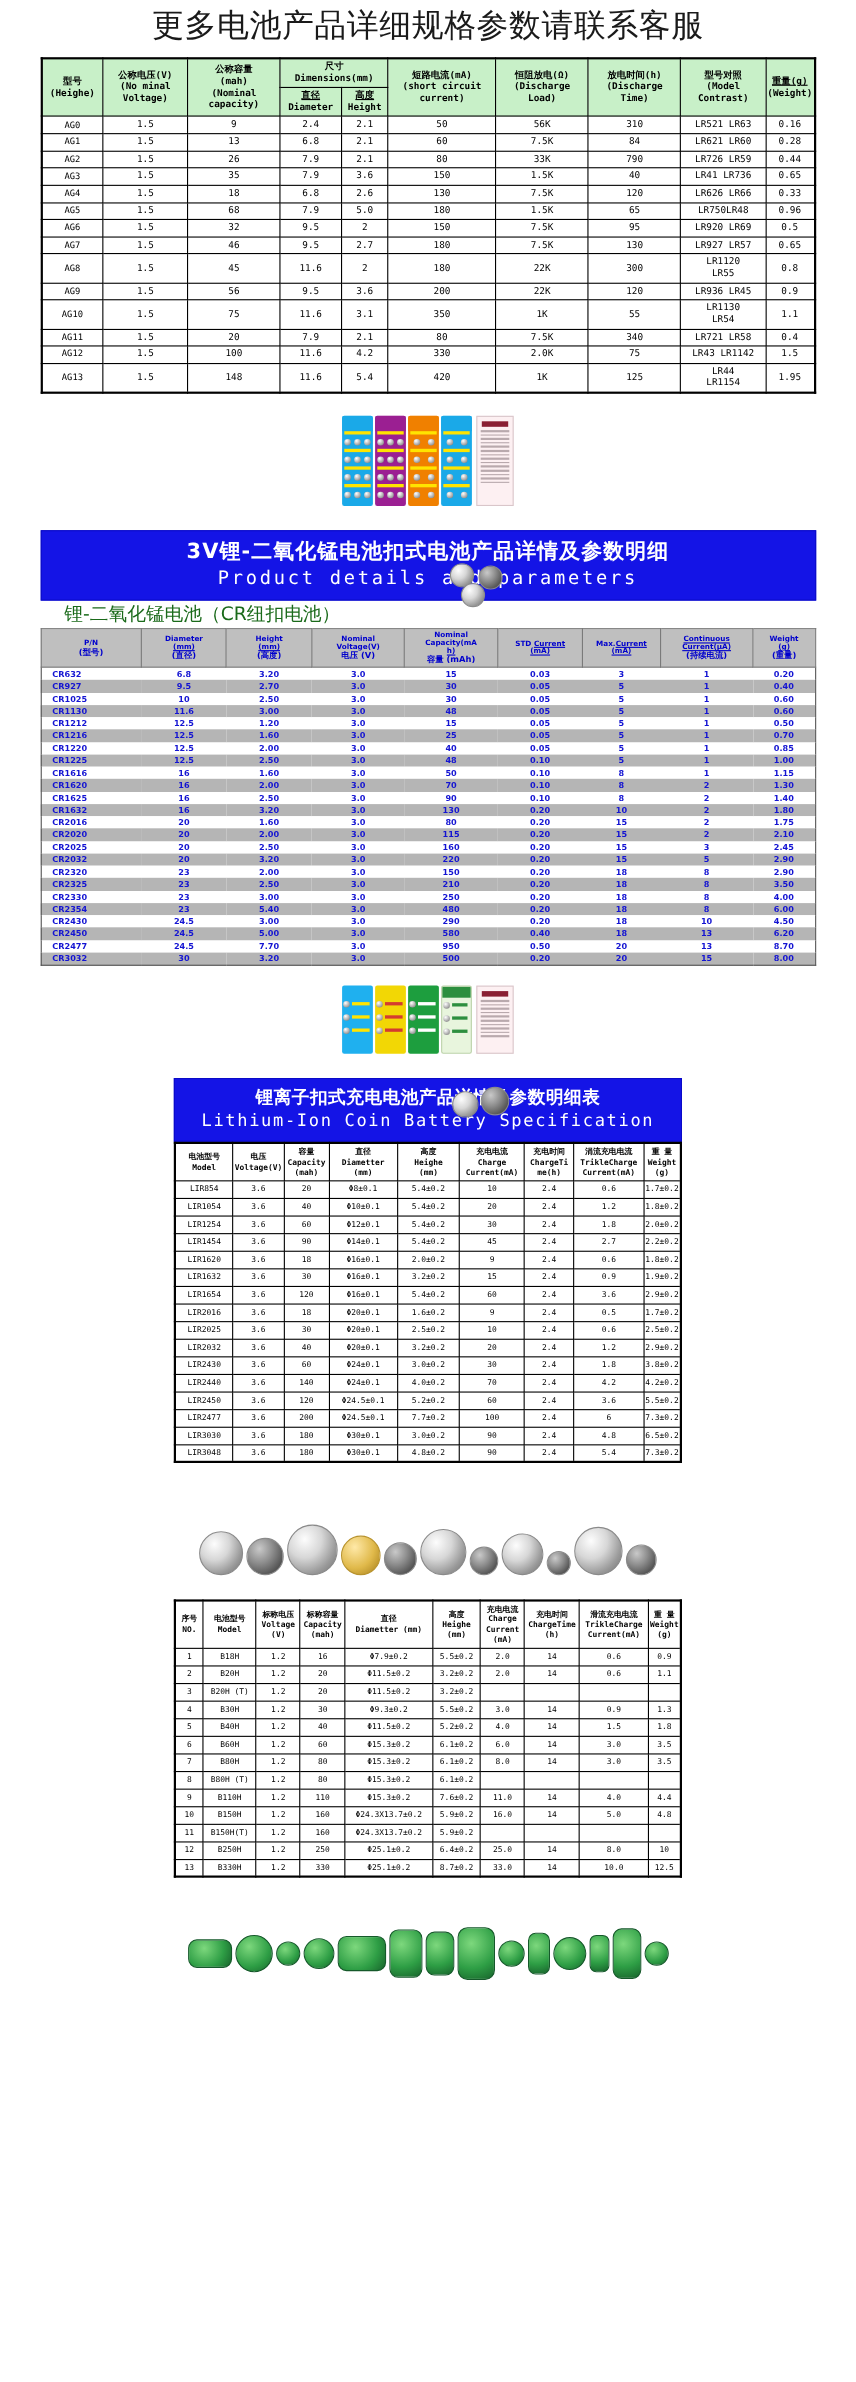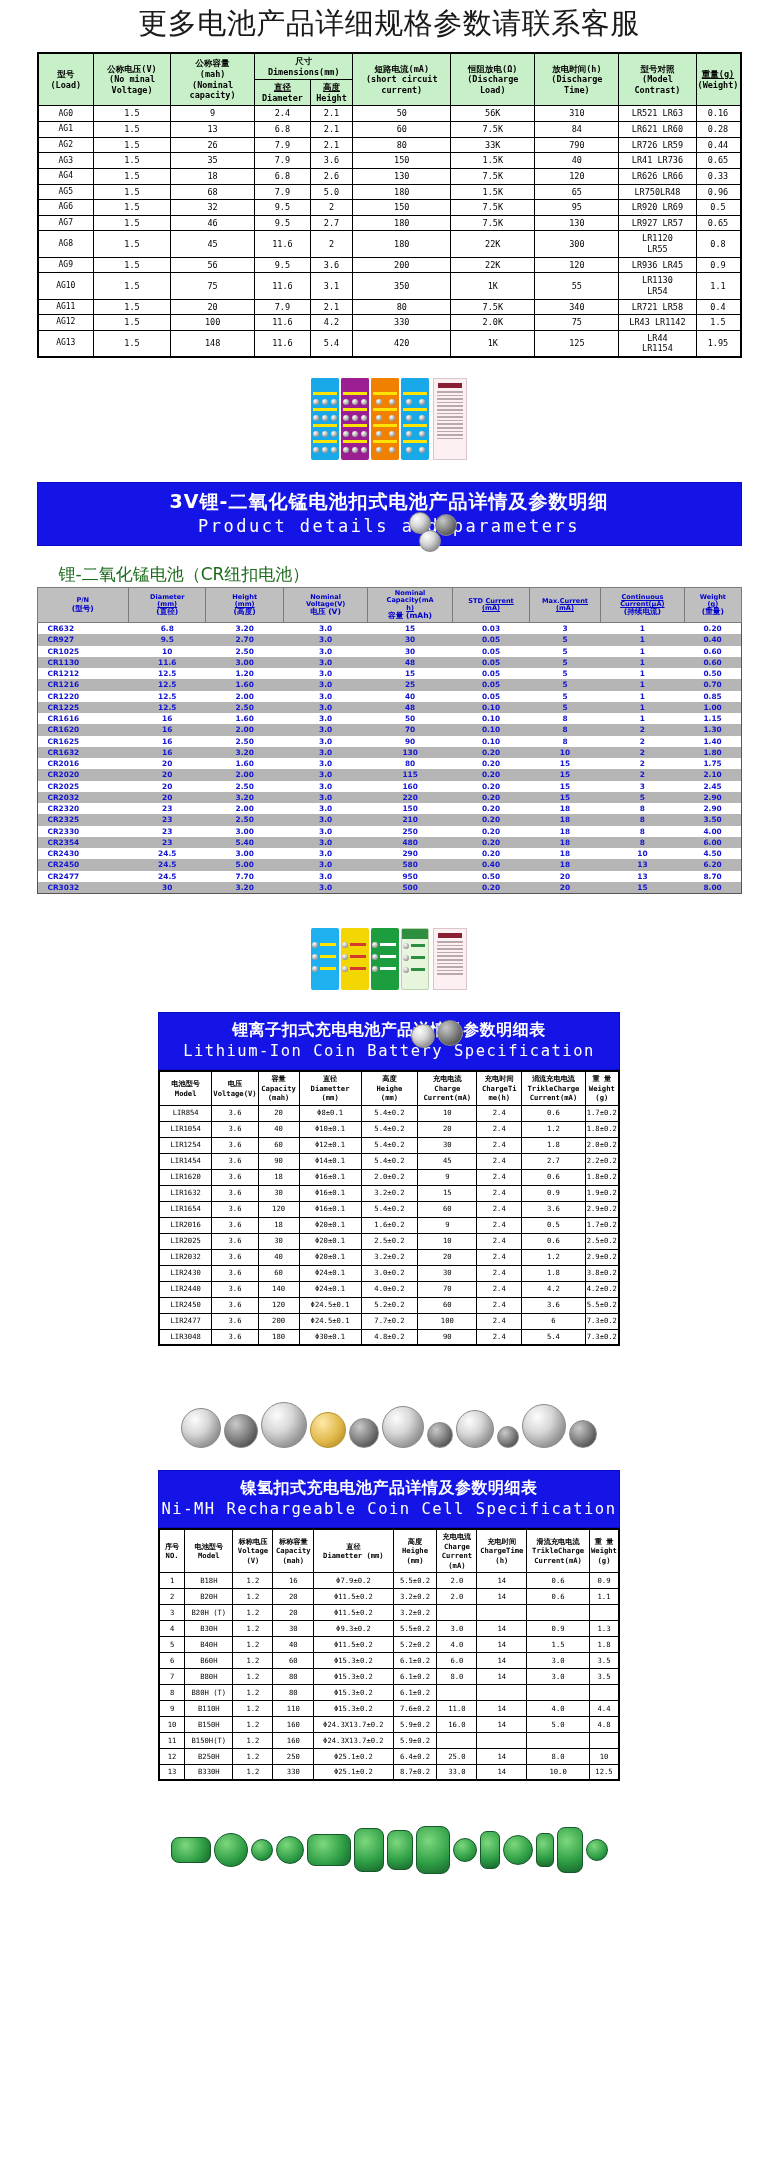--- a/index.html
+++ b/index.html
@@ -78,21 +78,21 @@
   table.tbl1 thead th {
     background: #c8f0c8;
     font-weight: bold;
     font-size: 8.5px;
   }
   table.tbl1 thead th .u { text-decoration: underline; }
   table.tbl1 tbody td { background: #ffffff; height: 13px; }
   table.tbl1 tbody td.model { font-size: 8px; }
 
   
-  .tbl2-wrap { width: 705px; margin: 16px auto; }
+  .tbl2-wrap { width: 705px; margin: 0 auto; }
   .sub-label {
     font-size: 17px;
     color: #1a6a1a;
     font-family: "DejaVu Sans", sans-serif;
     padding: 1px 0 1px 22px;
   }
   table.tbl2 { width: 100%; border: 1px solid #555; }
   table.tbl2 th {
     background: #bfbfbf;
     border: 1px solid #7a7a7a;
@@ -210,21 +210,21 @@
 
   <div class="headline">更多电池产品详细规格参数请联系客服</div>
 
 
   <div class="tbl1-wrap">
     <table class="tbl1">
       <thead>
         <tr>
           <th rowspan="2" style="width:8%">
             <div>型号</div>
-              <div>(Load)</div>
+              <div>(Heighe)</div>
           </th>
           <th rowspan="2" style="width:11%">
             <div>公称电压(V)</div>
               <div>(No minal</div>
               <div>Voltage)</div>
           </th>
           <th rowspan="2" style="width:12%">
             <div>公称容量</div>
               <div>(mah)</div>
               <div>(Nominal</div>
@@ -1181,20 +1181,31 @@
           <tr>
             <td>LIR2477</td>
             <td>3.6</td>
             <td>200</td>
             <td>Φ24.5±0.1</td>
             <td>7.7±0.2</td>
             <td>100</td>
             <td>2.4</td>
             <td>6</td>
             <td>7.3±0.2</td>
+          </tr>
+          <tr>
+            <td>LIR3030</td>
+            <td>3.6</td>
+            <td>180</td>
+            <td>Φ30±0.1</td>
+            <td>3.0±0.2</td>
+            <td>90</td>
+            <td>2.4</td>
+            <td>4.8</td>
+            <td>6.5±0.2</td>
           </tr>
           <tr>
             <td>LIR3048</td>
             <td>3.6</td>
             <td>180</td>
             <td>Φ30±0.1</td>
             <td>4.8±0.2</td>
             <td>90</td>
             <td>2.4</td>
             <td>5.4</td>
@@ -1215,24 +1226,20 @@
     <span class="coin" style="width:42px;height:42px;"></span>
     <span class="coin dark" style="width:26px;height:26px;"></span>
     <span class="coin" style="width:38px;height:38px;"></span>
     <span class="coin dark" style="width:22px;height:22px;"></span>
     <span class="coin" style="width:44px;height:44px;"></span>
     <span class="coin dark" style="width:28px;height:28px;"></span>
   </div>
 
   <div class="gap-m"></div>
 
-  <div class="banner sec4">
-    <span class="cn">镍氢扣式充电电池产品详情及参数明细表</span>
-    <span class="en">Ni-MH Rechargeable Coin Cell Specification</span>
-  </div>
 
   <div class="tbl4-wrap">
     <table class="tbl4">
       <thead>
         <tr>
           <th style="width:6%">
               <div>序号</div>
               <div>NO.</div>
             </th>
           <th style="width:11%">

